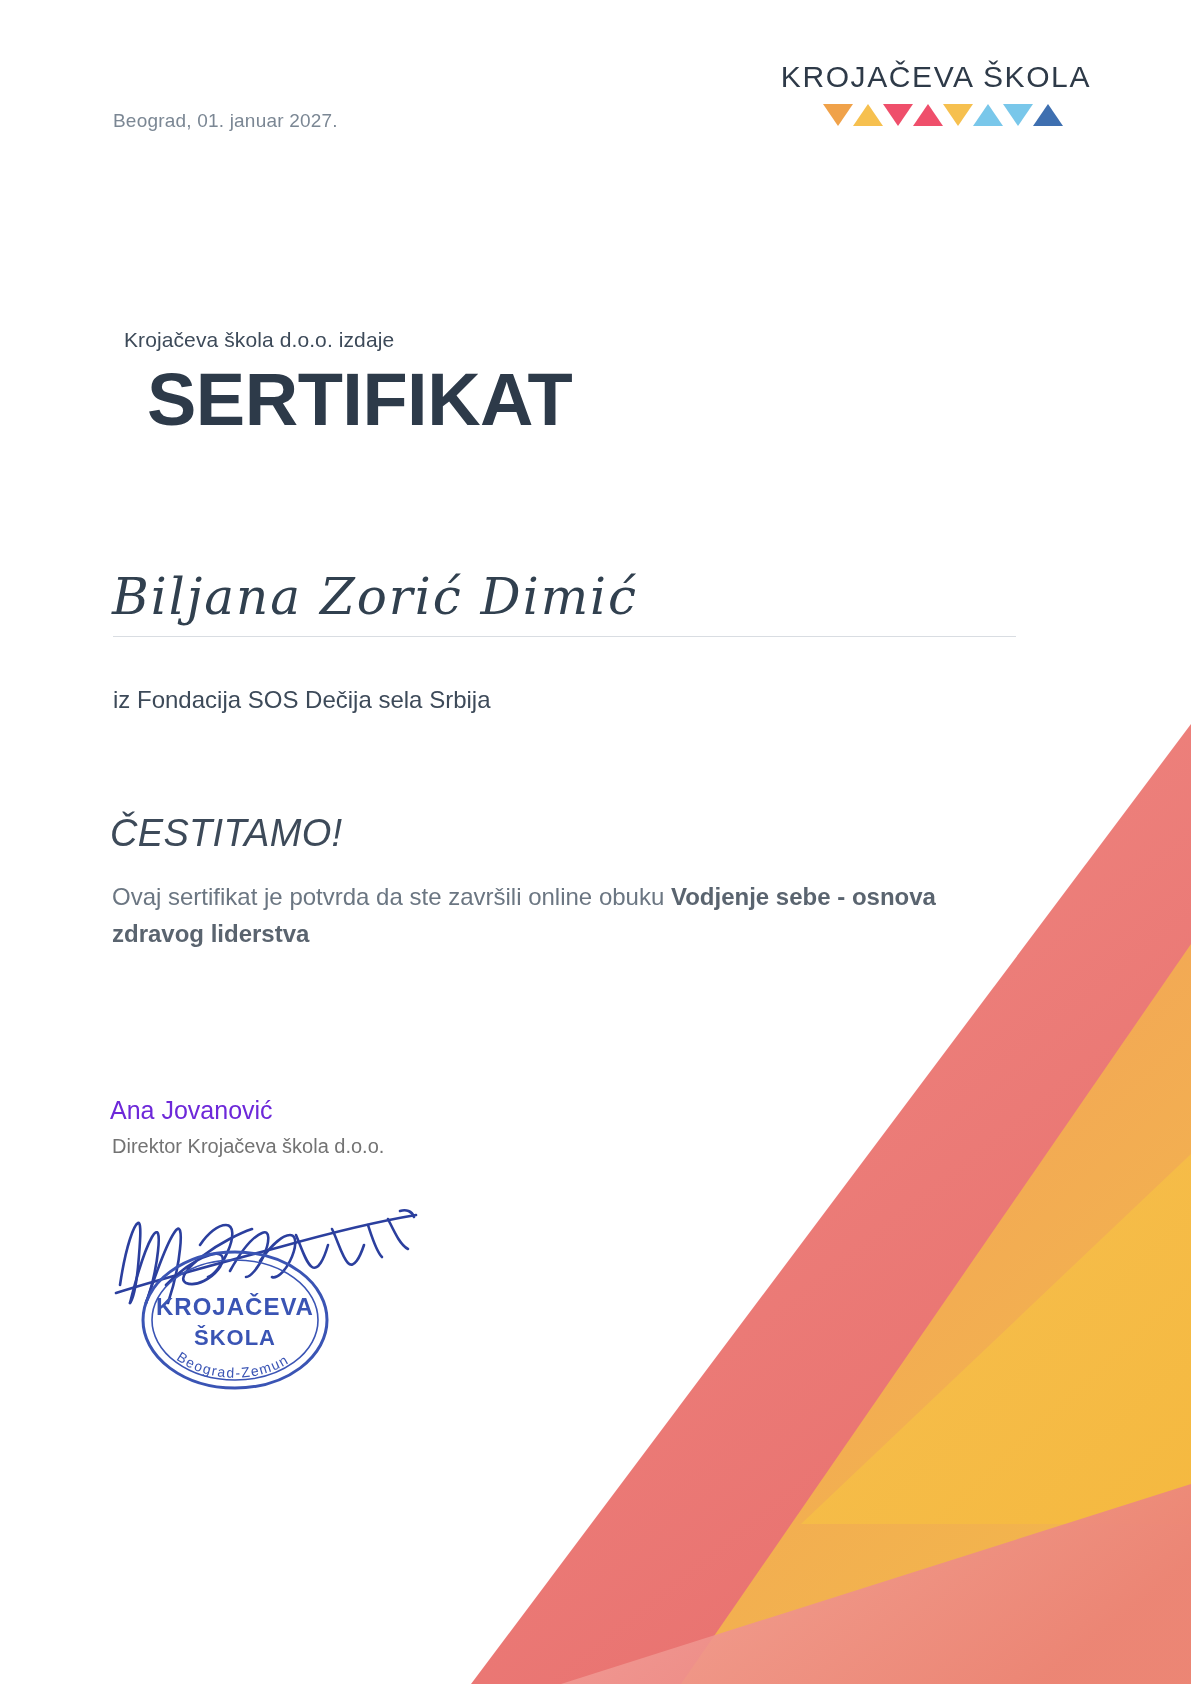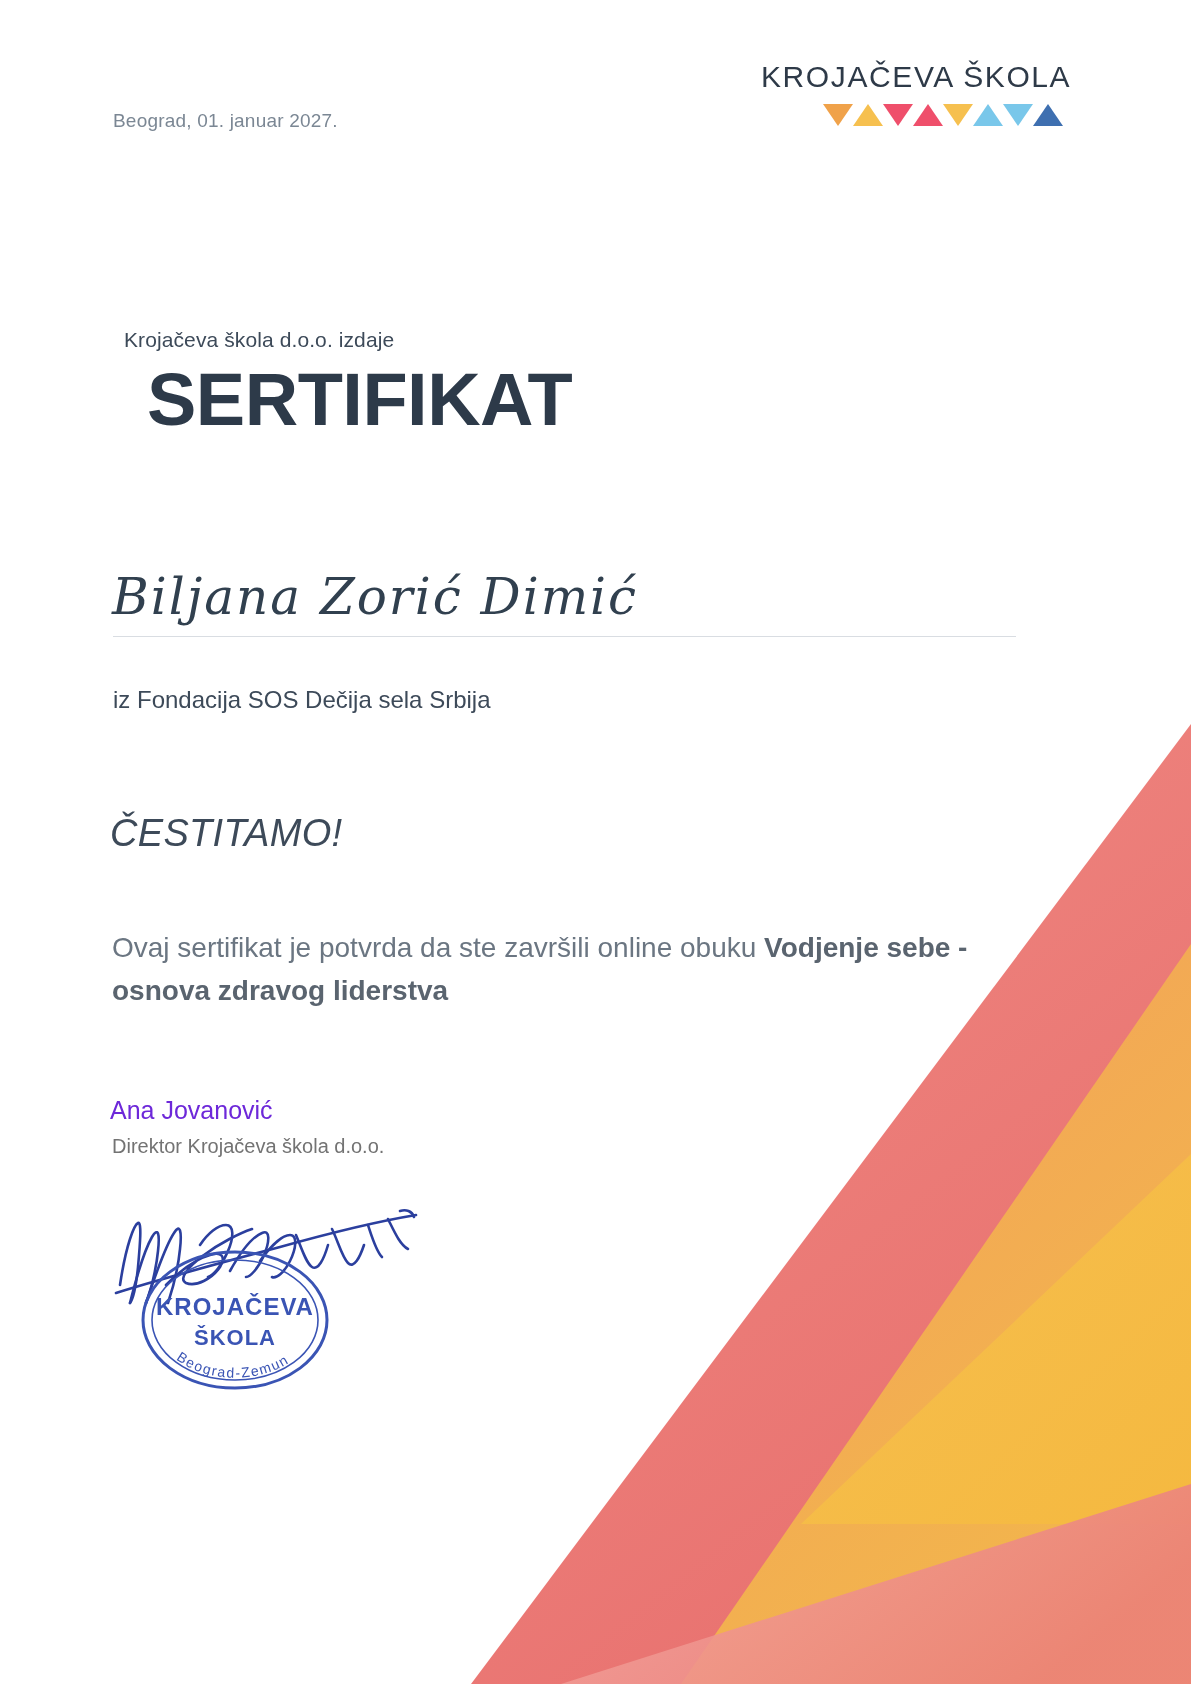--- a/index.html
+++ b/index.html
@@ -40,20 +40,21 @@
     top: 110px;
     font-size: 19px;
     color: #7b8794;
     letter-spacing: 0.2px;
   }
   .logo {
     position: absolute;
     right: 100px;
     top: 60px;
     width: 330px;
+    text-align: right;
   }
   .logo-text {
     font-size: 30px;
     letter-spacing: 1.6px;
     color: #2e3a48;
     font-weight: 400;
     white-space: nowrap;
   }
   .logo-zigzag {
     margin-top: 10px;
@@ -130,24 +131,23 @@
     font-size: 38px;
     color: #3d4a59;
     letter-spacing: 0.3px;
     font-style: italic;
   }
   .statement {
     position: absolute;
     left: 112px;
     top: 878px;
     width: 860px;
-    font-size: 28px;
+    font-size: 24px;
     line-height: 1.55;
     color: #6b7682;
-    margin-top: 48px;
   }
   .statement b {
     color: #5a646f;
     font-weight: bold;
   }
 
   
   .signer-name {
     position: absolute;
     left: 110px;

